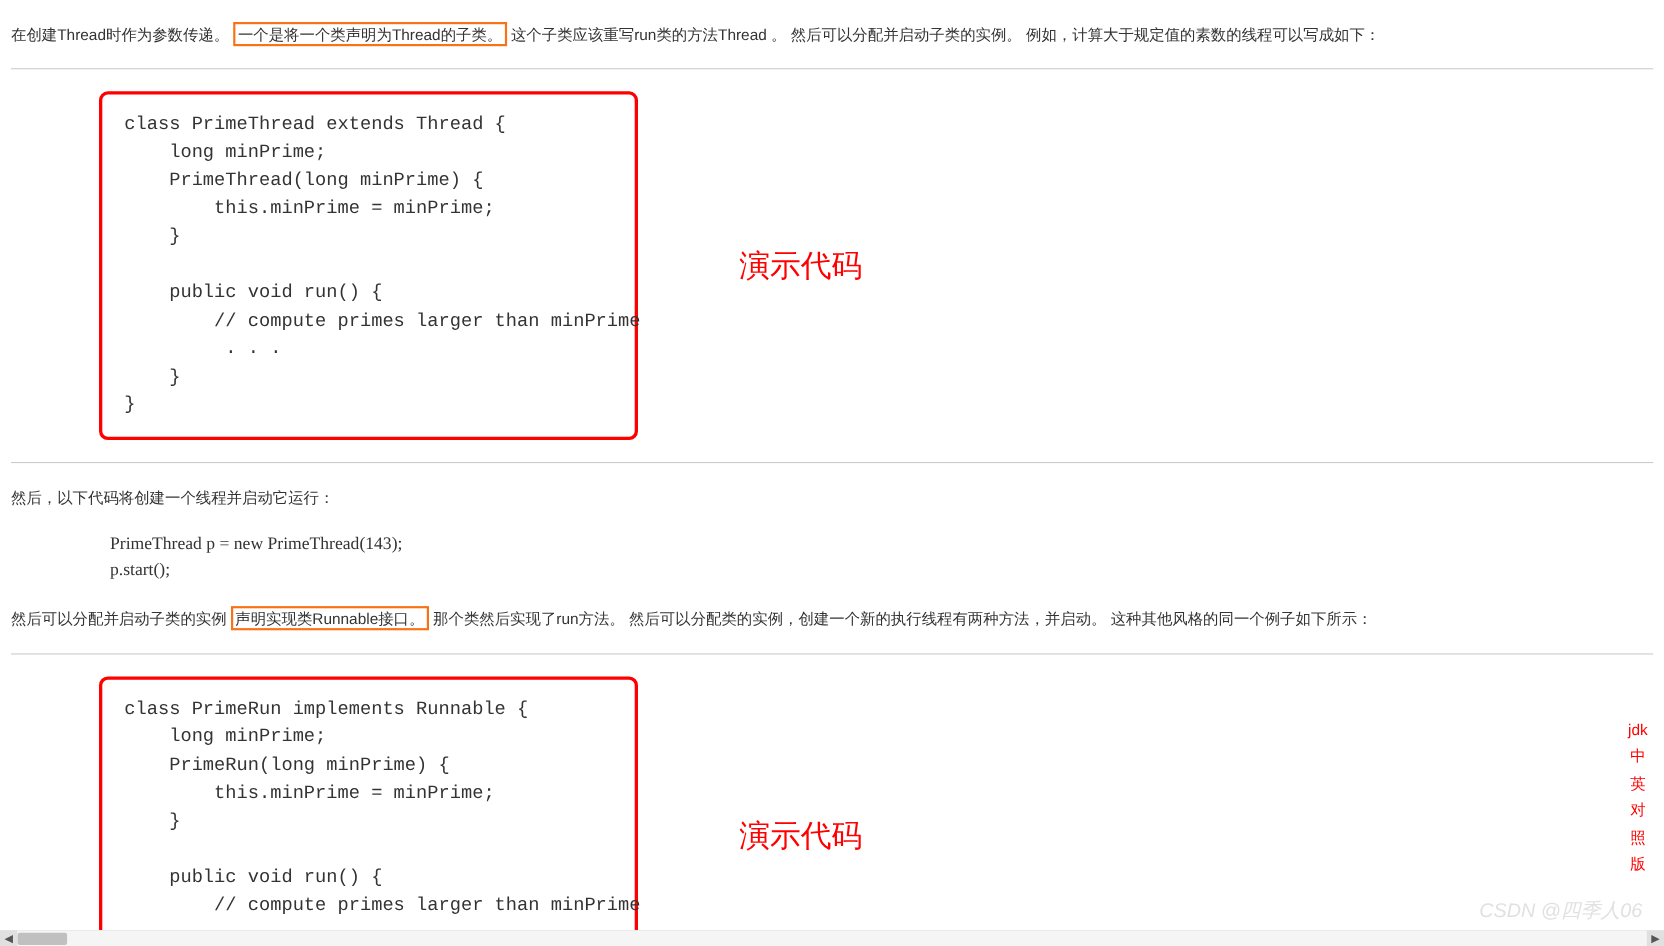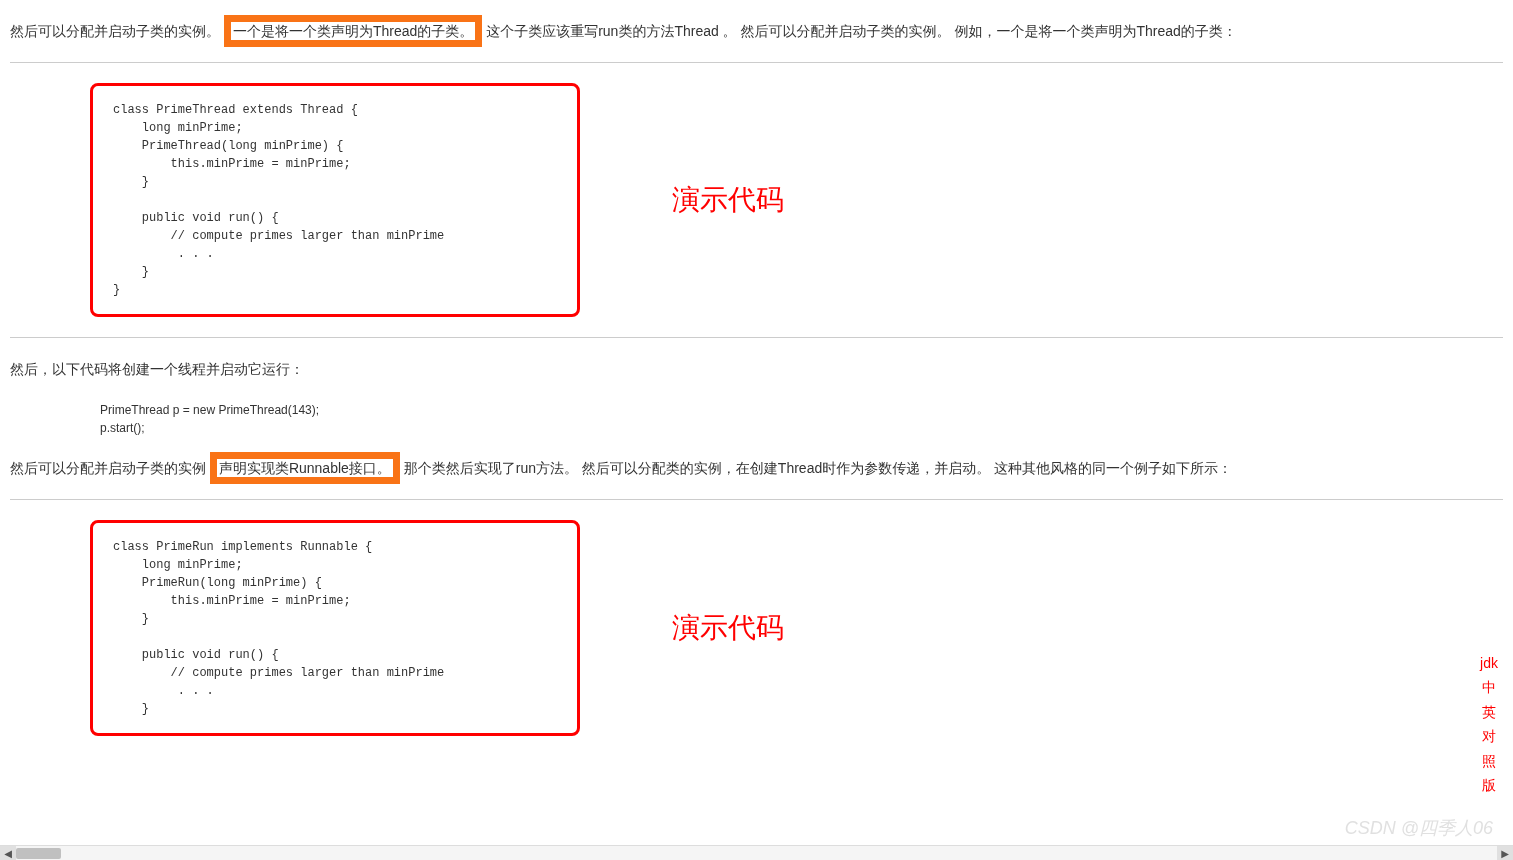--- a/index.html
+++ b/index.html
@@ -10,49 +10,49 @@
       background: #fff;
       padding: 10px;
       width: 1513px;
       position: relative;
     }
     .para {
       margin: 10px 0;
       line-height: 1.6;
     }
     .red-box-inline {
-      border: 7px solid #f97316;
+      border: 2px solid #f97316;
       padding: 1px 2px;
       display: inline;
     }
     hr {
       border: none;
       border-top: 1px solid #ccc;
       margin: 20px 0;
     }
     .code-block-wrapper {
       position: relative;
       margin: 20px 0;
     }
     .code-block {
       border: 3px solid #ff0000;
       border-radius: 8px;
       padding: 15px 20px;
       margin-left: 80px;
       width: 490px;
       font-family: "Courier New", monospace;
-      font-size: 12px;
+      font-size: 17px;
       line-height: 1.5;
       white-space: pre;
       color: #333;
     }
     .code-block-plain {
       margin-left: 90px;
-      font-family: Liberation Sans, sans-serif;
-      font-size: 12px;
+      font-family: Liberation Serif, serif;
+      font-size: 16px;
       line-height: 1.5;
       white-space: pre;
       color: #333;
       padding: 10px 0;
     }
     .demo-label {
       position: absolute;
       left: 630px;
       top: 50%;
       transform: translateY(-50%);
@@ -115,23 +115,23 @@
       height: 11px;
       width: 45px;
       background: #c0c0c0;
       border-radius: 2px;
     }
   </style>
 </head>
 <body>
 
 <div class="para">
-  <span>然后可以分配并启动子类的实例。</span>
+  <span>在创建Thread时作为参数传递。</span>
   <span class="red-box-inline">一个是将一个类声明为Thread的子类。</span>
-  <span> 这个子类应该重写run类的方法Thread 。 然后可以分配并启动子类的实例。 例如，一个是将一个类声明为Thread的子类：</span>
+  <span> 这个子类应该重写run类的方法Thread 。 然后可以分配并启动子类的实例。 例如，计算大于规定值的素数的线程可以写成如下：</span>
 </div>
 
 <hr>
 
 <div class="code-block-wrapper">
   <div class="code-block">class PrimeThread extends Thread {
     long minPrime;
     PrimeThread(long minPrime) {
         this.minPrime = minPrime;
     }
@@ -147,21 +147,21 @@
 <hr>
 
 <div class="para">然后，以下代码将创建一个线程并启动它运行：</div>
 
 <div class="code-block-plain">PrimeThread p = new PrimeThread(143);
 p.start();</div>
 
 <div class="para">
   <span>然后可以分配并启动子类的实例</span>
   <span class="red-box-inline">声明实现类Runnable接口。</span>
-  <span> 那个类然后实现了run方法。 然后可以分配类的实例，在创建Thread时作为参数传递，并启动。 这种其他风格的同一个例子如下所示：</span>
+  <span> 那个类然后实现了run方法。 然后可以分配类的实例，创建一个新的执行线程有两种方法，并启动。 这种其他风格的同一个例子如下所示：</span>
 </div>
 
 <hr>
 
 <div class="code-block-wrapper">
   <div class="code-block">class PrimeRun implements Runnable {
     long minPrime;
     PrimeRun(long minPrime) {
         this.minPrime = minPrime;
     }

